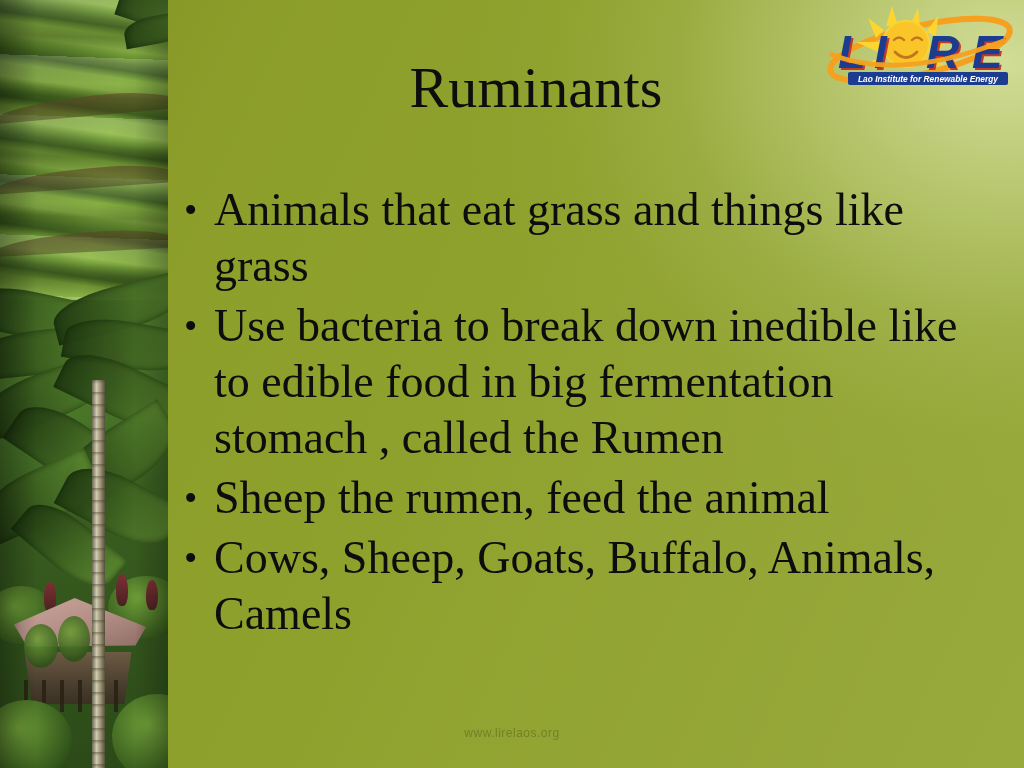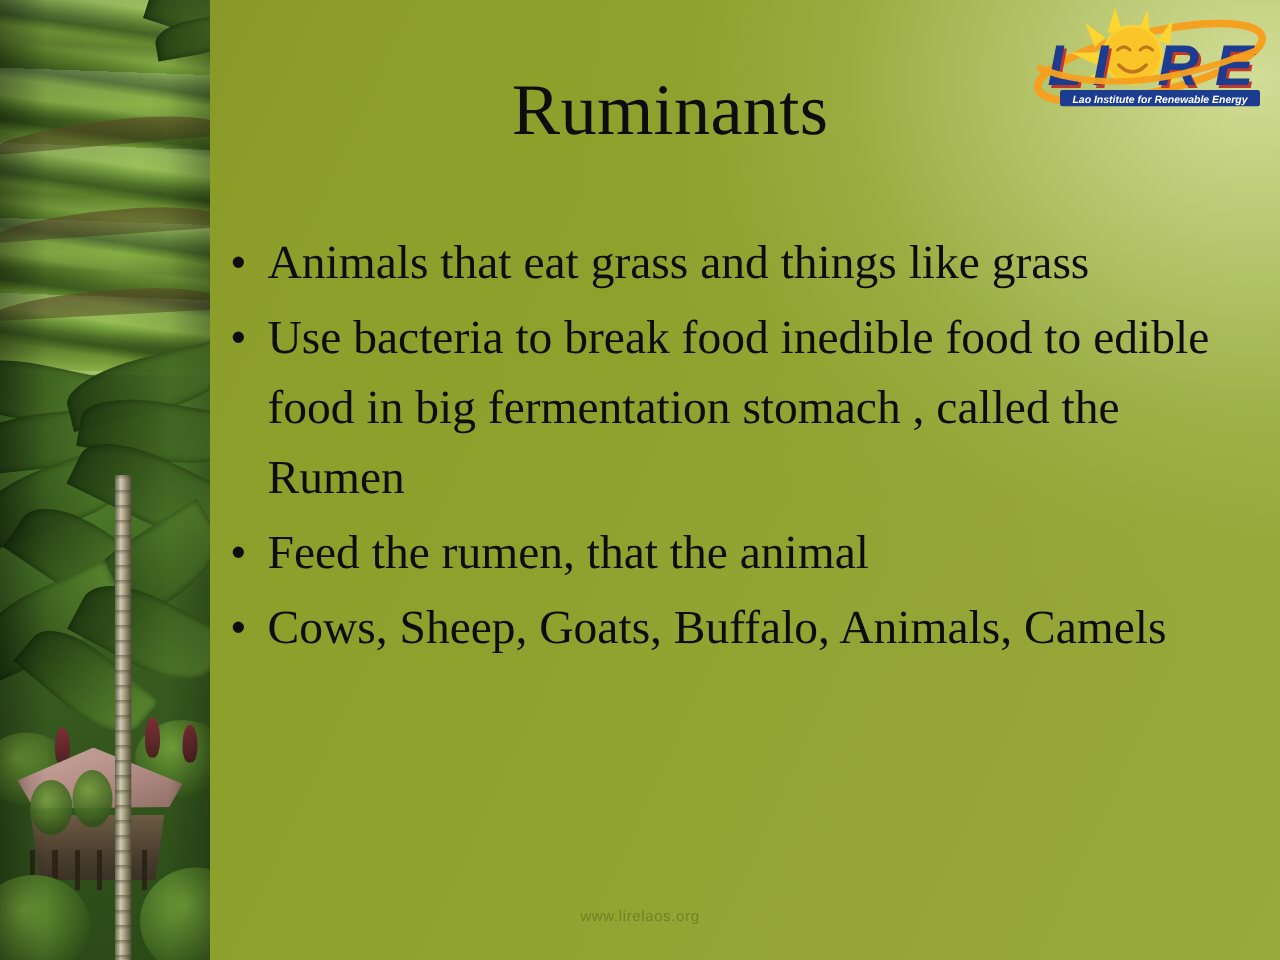--- a/index.html
+++ b/index.html
@@ -187,21 +187,21 @@
     flex: 0 0 auto;
     width: 30px;
     font-size: 38px;
     line-height: 56px;
     color: #0d0d0d;
     text-align: left;
     padding-left: 2px;
   }
   .bullet-text {
     flex: 1 1 auto;
-    font-size: 38px;
+    font-size: 46px;
     line-height: 56px;
     color: #0d0d0d;
     font-family: "Liberation Serif", "DejaVu Serif", serif;
   }
 
   
   .footer {
     position: absolute;
     left: 0;
     top: 726px;
@@ -315,26 +315,26 @@
 
   <div class="body-list">
 
     <div class="bullet-row">
       <div class="bullet-dot">•</div>
       <div class="bullet-text">Animals that eat grass and things like grass</div>
     </div>
 
     <div class="bullet-row">
       <div class="bullet-dot">•</div>
-      <div class="bullet-text">Use bacteria to break food inedible food to edible food in big fermentation stomach , called the Rumen</div>
+      <div class="bullet-text">Use bacteria to break down inedible like to edible food in big fermentation stomach , called the Rumen</div>
     </div>
 
     <div class="bullet-row">
       <div class="bullet-dot">•</div>
-      <div class="bullet-text">Feed the rumen, that the animal</div>
+      <div class="bullet-text">Sheep the rumen, feed the animal</div>
     </div>
 
     <div class="bullet-row">
       <div class="bullet-dot">•</div>
       <div class="bullet-text">Cows, Sheep, Goats, Buffalo, Animals, Camels</div>
     </div>
 
   </div>
 
   <div class="footer">www.lirelaos.org</div>

